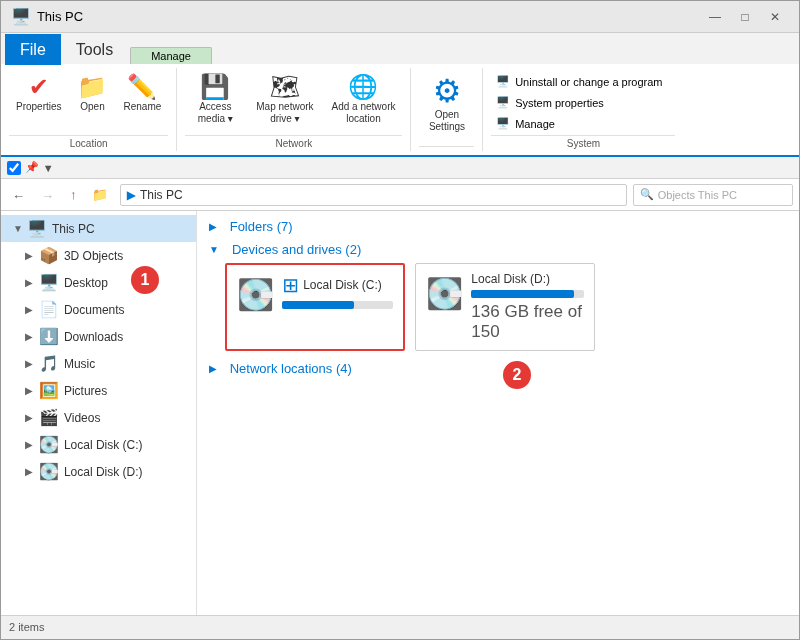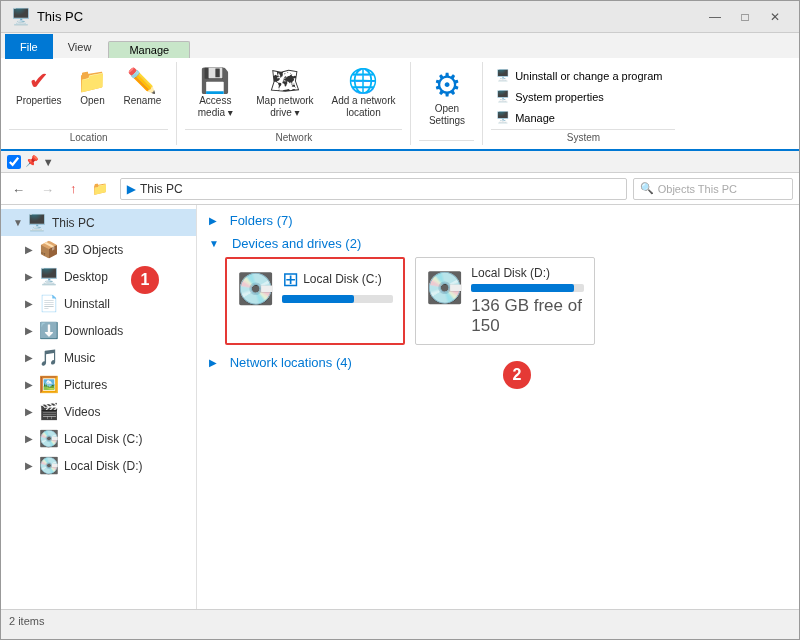--- a/index.html
+++ b/index.html
@@ -13,21 +13,21 @@
       align-items: center;
       padding: 0 10px;
       border-bottom: 1px solid #ccc;
       font-size: 13px;
     }
     .title-bar-icon { margin-right: 6px; color: #1a78c2; font-size: 16px; }
     .title-bar-controls { margin-left: auto; display: flex; gap: 2px; }
     .title-bar-btn { width: 28px; height: 22px; border: none; background: transparent; cursor: pointer; font-size: 12px; color: #555; display: flex; align-items: center; justify-content: center; }
     .ribbon-tab {
       padding: 6px 14px;
-      font-size: 11px;
+      font-size: 16px;
       cursor: pointer;
       border: 1px solid transparent;
       border-bottom: none;
       color: #333;
       position: relative;
       top: 1px;
     }
     .ribbon-tab.file-tab { background: #0078d4; color: white; border-color: #0078d4; }
 
     
@@ -288,21 +288,21 @@
     <span>This PC</span>
     <div class="title-bar-controls">
       <button class="title-bar-btn">—</button>
       <button class="title-bar-btn">□</button>
       <button class="title-bar-btn close">✕</button>
     </div>
   </div>
 
   <div class="ribbon-tab-row">
     <div class="ribbon-tab file-tab">File</div>
-    <div class="ribbon-tab">View</div>
+    <div class="ribbon-tab">Tools</div>
     <div class="manage-group">
       <div class="manage-top">Manage</div>
     </div>
   </div>
 
   <div class="ribbon">
 
     <div class="ribbon-group">
       <div class="ribbon-group-buttons">
         <div class="ribbon-btn">
@@ -404,21 +404,21 @@
             <span class="item-label">3D Objects</span>
           </div>
           <div class="sidebar-item indent1">
             <span class="expand-arrow">▶</span>
             <span class="item-icon">🖥️</span>
             <span class="item-label">Desktop</span>
           </div>
           <div class="sidebar-item indent1">
             <span class="expand-arrow">▶</span>
             <span class="item-icon">📄</span>
-            <span class="item-label">Uninstall</span>
+            <span class="item-label">Documents</span>
           </div>
           <div class="sidebar-item indent1">
             <span class="expand-arrow">▶</span>
             <span class="item-icon">⬇️</span>
             <span class="item-label">Downloads</span>
           </div>
           <div class="sidebar-item indent1">
             <span class="expand-arrow">▶</span>
             <span class="item-icon">🎵</span>
             <span class="item-label">Music</span>

